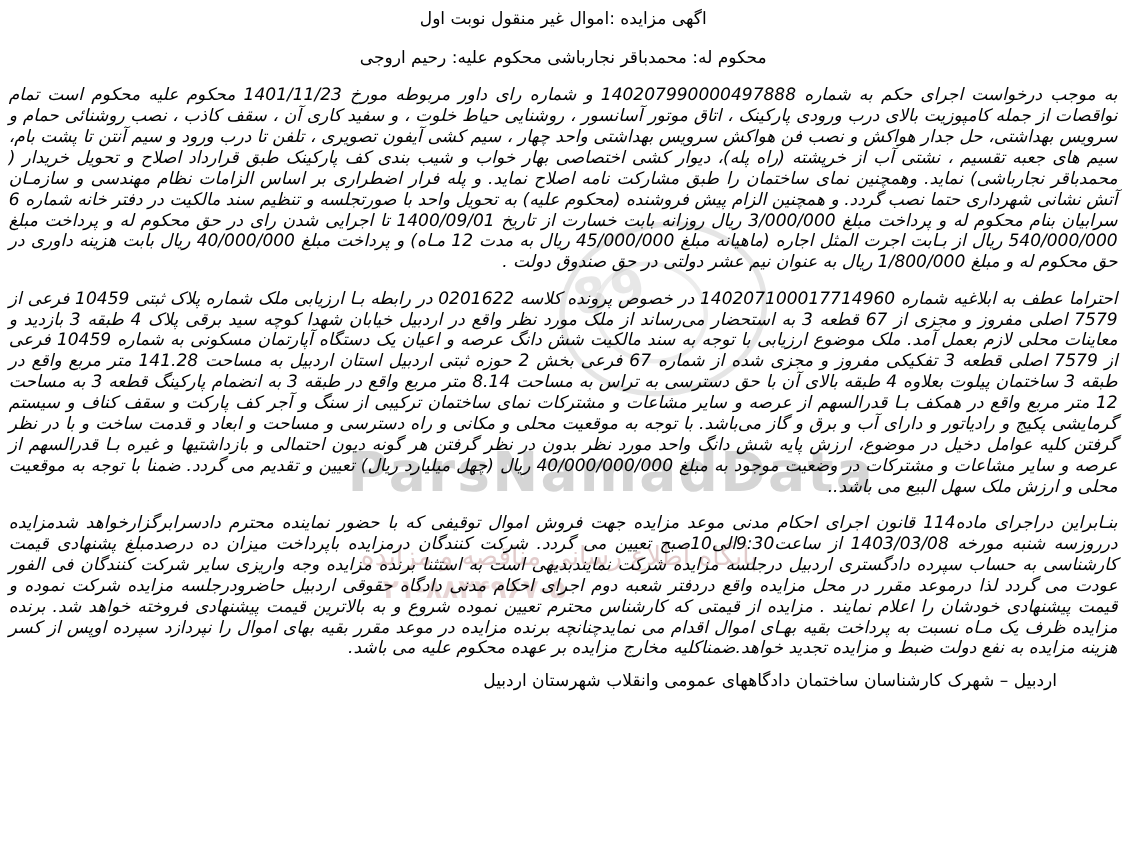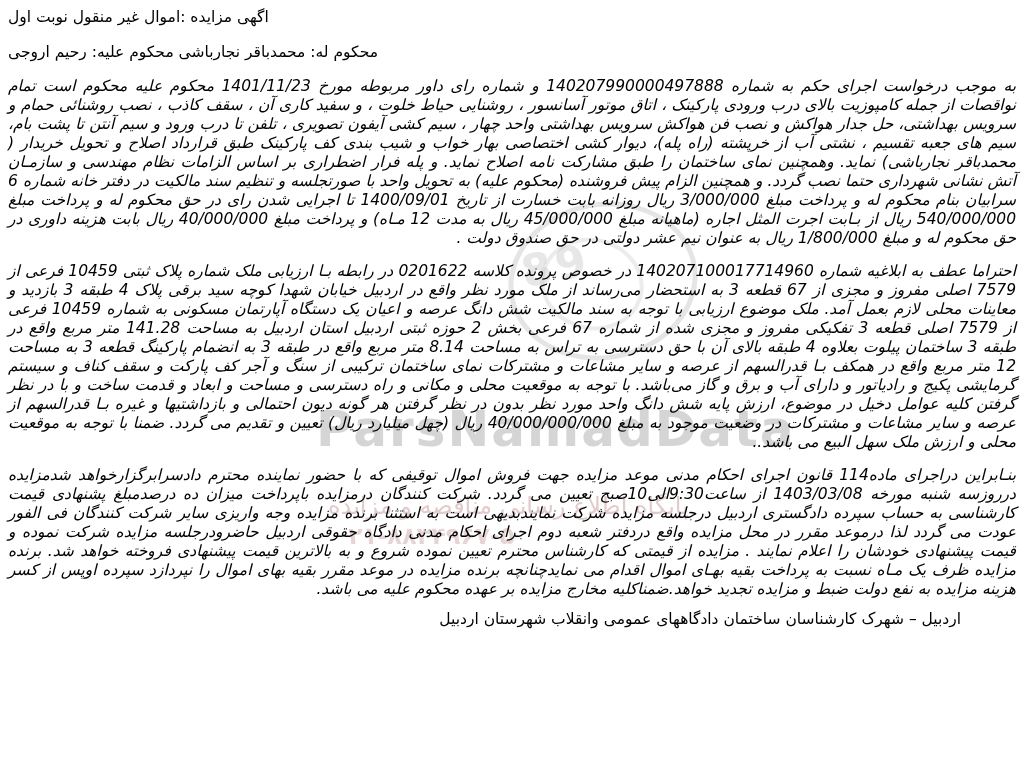--- a/index.html
+++ b/index.html
@@ -15,22 +15,22 @@
   .wm-logo-digits{left:521px;top:240px;font-size:44px;font-weight:bold;color:rgba(175,175,175,0.30);
              transform:rotate(-12deg);letter-spacing:4px;}
   .wm-brand{left:316px;top:400px;font-size:50px;font-weight:bold;letter-spacing:2px;
              color:rgba(168,168,168,0.48);}
   .wm-tagline{left:328px;top:492px;font-size:24px;direction:rtl;color:rgba(205,168,168,0.60);}
   .wm-phone{left:332px;top:522px;font-size:24px;font-weight:bold;direction:ltr;letter-spacing:7px;
              color:rgba(205,168,168,0.48);margin-left:16px;}
   
   .content{position:relative;z-index:1;direction:rtl;padding:6px 8px 0 8px;}
   .content p{margin:0;font-size:15.5px;}
-  .doc-title{text-align:left;line-height:22px;}
-  .parties{margin-top:13px !important;text-align:left;line-height:22px;}
+  .doc-title{text-align:center;line-height:22px;}
+  .parties{margin-top:13px !important;text-align:center;line-height:22px;}
   .para{margin-top:14px !important;text-align:justify;line-height:19px;font-style:italic;}
   .sig1{margin-top:5px !important;text-align:right;line-height:22px;}
   .sig2{margin-top:9px !important;text-align:right;line-height:22px;padding-left:0;padding-right:55px;}
 </style>
 </head>
 <body>
 
 <div class="page">
 
   <div class="wm-layer">

